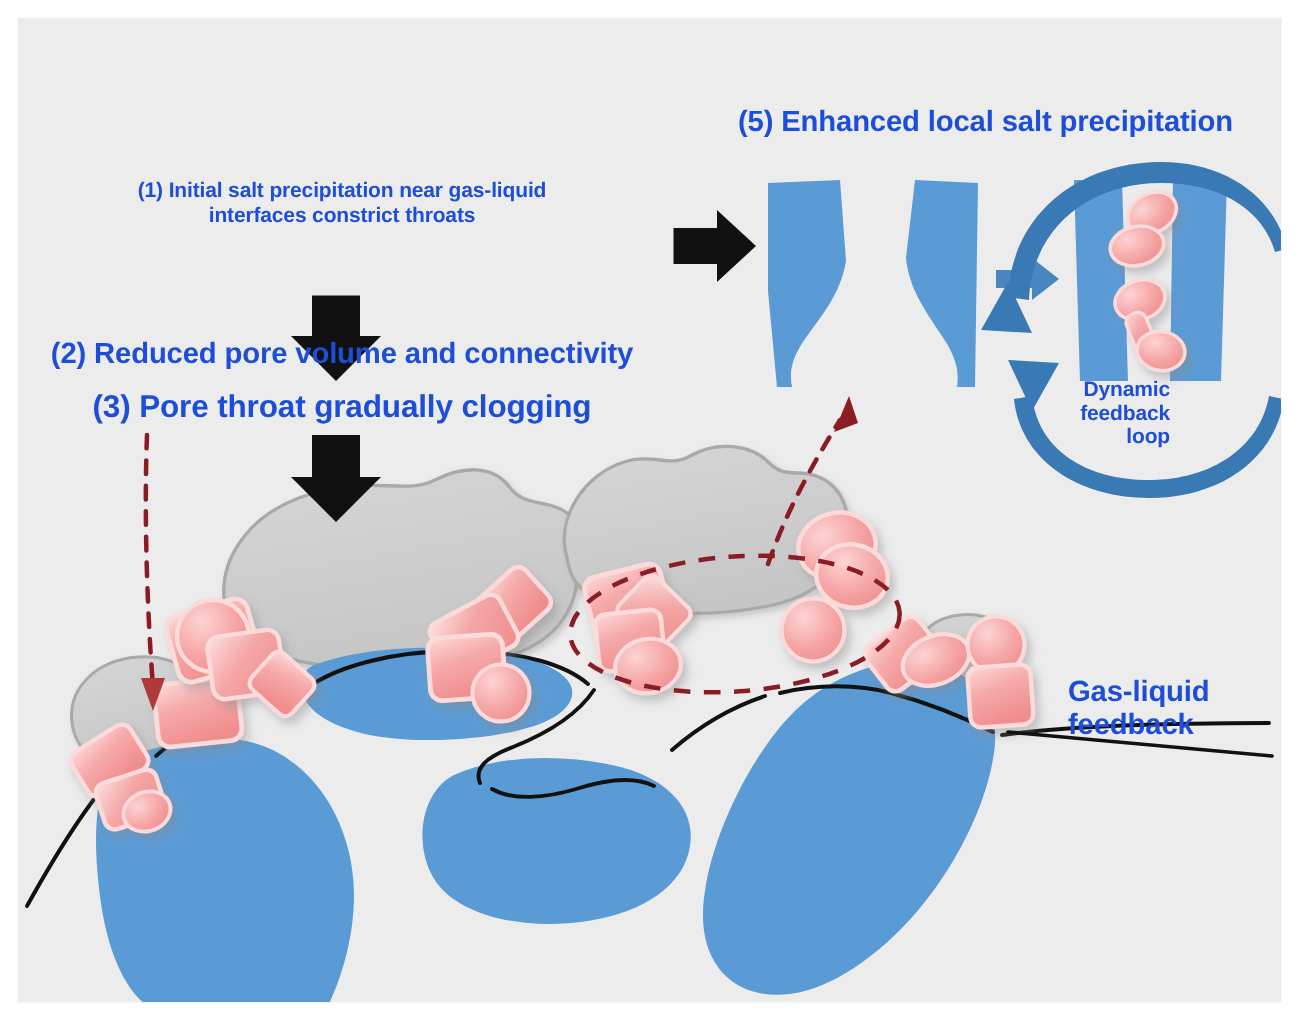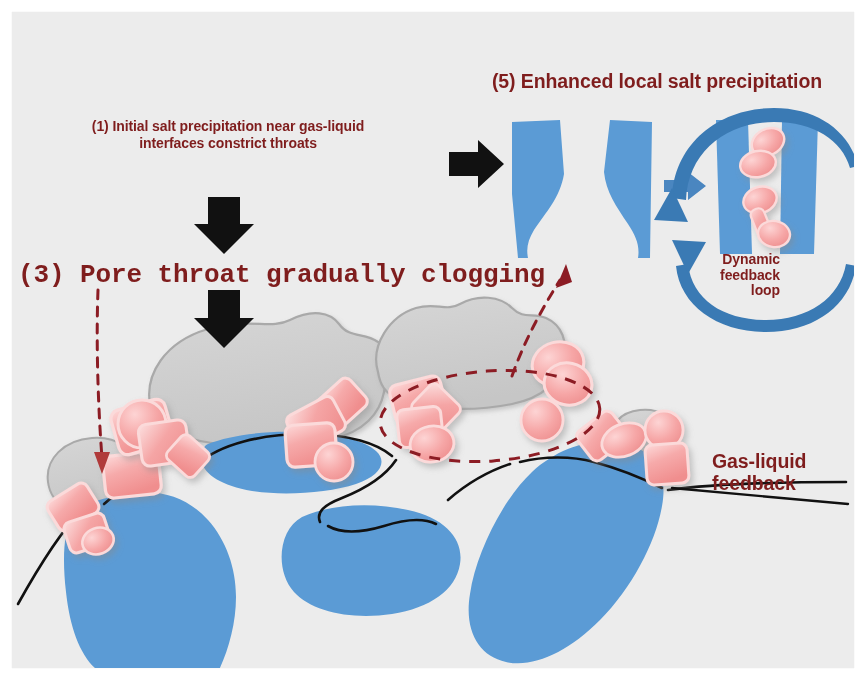--- a/index.html
+++ b/index.html
@@ -33,21 +33,21 @@
   svg.layer {
     position: absolute;
     left: 0;
     top: 0;
     width: 842px;
     height: 656px;
     overflow: visible;
   }
   .txt {
     position: absolute;
-    color: #7f1d1d;
+    color: #1d4ed8;
     font-weight: bold;
     line-height: 1.18;
     white-space: pre;
     letter-spacing: -0.1px;
   }
   #step1-label {
     left: 6px;
     top: 106px;
     width: 420px;
     text-align: center;
@@ -58,22 +58,21 @@
     top: 213px;
     width: 420px;
     text-align: center;
     font-size: 19.5px;
   }
   #step3-label {
     left: 6px;
     top: 248px;
     width: 420px;
     text-align: center;
-    font-size: 26px;
-    font-family: Liberation Mono, monospace;
+    font-size: 21px;
   }
   #step5-label {
     left: 455px;
     top: 58px;
     width: 380px;
     text-align: center;
     font-size: 19.5px;
   }
   #feedback-loop-label {
     left: 648px;
@@ -294,20 +293,21 @@
       </g>
 
       <g>
         <path d="M660,476 L836,492" fill="none" stroke="#111111" stroke-width="2.4" stroke-linecap="round"></path>
       </g>
     </svg>
 
     <div class="txt" id="step1-label">(1) Initial salt precipitation near gas-liquid
 interfaces constrict throats</div>
 
+    <div class="txt" id="step2-label">(2) Reduced pore volume and connectivity</div>
 
     <div class="txt" id="step3-label">(3) Pore throat gradually clogging</div>
 
     <div class="txt" id="step5-label">(5) Enhanced local salt precipitation</div>
 
     <div class="txt" id="feedback-loop-label">Dynamic
 feedback
 loop</div>
 
     <div class="txt" id="gas-liquid-label">Gas-liquid

